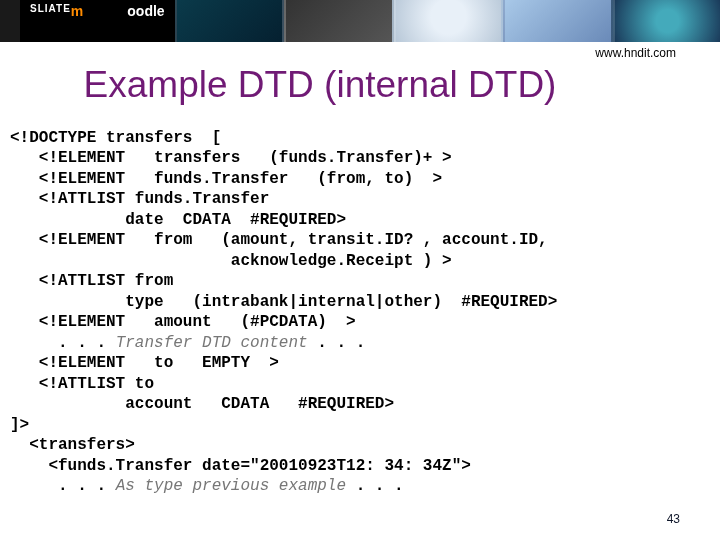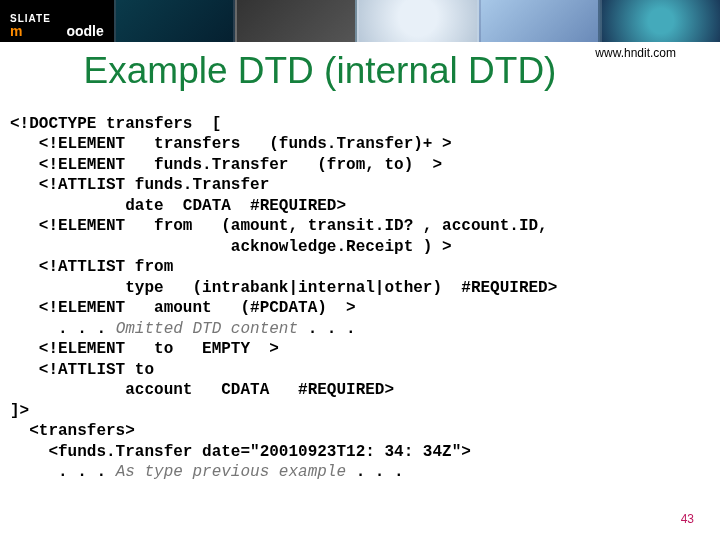--- a/index.html
+++ b/index.html
@@ -18,25 +18,26 @@
     display: flex;
     align-items: center;
     position: relative;
     overflow: hidden;
   }
   .logo-block {
     height: 100%;
     background: #000;
     padding: 4px 10px;
     display: flex;
-    flex-direction: column;
+    flex-direction: row;
     justify-content: flex-end;
     color: #fff;
     font-size: 10px;
     line-height: 1;
+    margin-left: 20px;
   }
   .logo-row1 { color: #fff; font-weight: bold; letter-spacing: 1px; }
   .logo-row2 .m { color: #ff8c00; font-weight: bold; font-size: 14px; }
   .logo-row2 .oodle { color: #fff; font-weight: bold; font-size: 14px; padding-left: 44px; }
   .banner-fill {
     flex: 1;
     height: 100%;
     display: flex;
     gap: 2px;
   }
@@ -54,45 +55,45 @@
     position: absolute;
     top: 46px;
     right: 44px;
     font-size: 12px;
     color: #000;
   }
   .title {
     text-align: center;
     font-size: 37px;
     font-weight: 400;
-    color: #15803d;
-    margin-top: 8px;
+    color: #701a75;
+    margin-top: 22px;
     padding-left: 40px;
     padding-right: 120px;
   }
   .codeblock {
     font-family: "Courier New", Courier, monospace;
     font-size: 16px;
     line-height: 1.28;
     white-space: pre;
     color: #000;
     padding: 22px 8px 0 10px;
     font-weight: bold;
   }
   .italic {
     font-style: italic;
     color: #777;
     font-weight: normal;
   }
   .pagenum {
     position: absolute;
     bottom: 14px;
-    right: 26px;
+    right: 40px;
     font-size: 12px;
-    color: #be185d;
+    color: #0f172a;
   }
 </style>
 </head>
 <body>
 
 <div class="banner">
   <div class="logo-block">
     <div class="logo-row1">SLIATE</div>
     <div class="logo-row2"><span class="m">m</span><span class="oodle">oodle</span></div>
   </div>
@@ -112,21 +113,21 @@
 <div class="codeblock"><span>&lt;!DOCTYPE transfers  [</span>
 <span>   &lt;!ELEMENT   transfers   (funds.Transfer)+ &gt;</span>
 <span>   &lt;!ELEMENT   funds.Transfer   (from, to)  &gt;</span>
 <span>   &lt;!ATTLIST funds.Transfer</span>
 <span>            date  CDATA  #REQUIRED&gt;</span>
 <span>   &lt;!ELEMENT   from   (amount, transit.ID? , account.ID,</span>
 <span>                       acknowledge.Receipt ) &gt;</span>
 <span>   &lt;!ATTLIST from</span>
 <span>            type   (intrabank|internal|other)  #REQUIRED&gt;</span>
 <span>   &lt;!ELEMENT   amount   (#PCDATA)  &gt;</span>
-<span>     . . . </span><span class="italic">Omitted DTD content</span><span> . . .</span>
+<span>     . . . </span><span class="italic">Transfer DTD content</span><span> . . .</span>
 <span>   &lt;!ELEMENT   to   EMPTY  &gt;</span>
 <span>   &lt;!ATTLIST to</span>
 <span>            account   CDATA   #REQUIRED&gt;</span>
 <span>]&gt;</span>
 <span>  &lt;transfers&gt;</span>
 <span>    &lt;funds.Transfer date="20010923T12: 34: 34Z"&gt;</span>
 <span>     . . . </span><span class="italic">As type previous example</span><span> . . .</span></div>
 
 <div class="pagenum">43</div>
 

